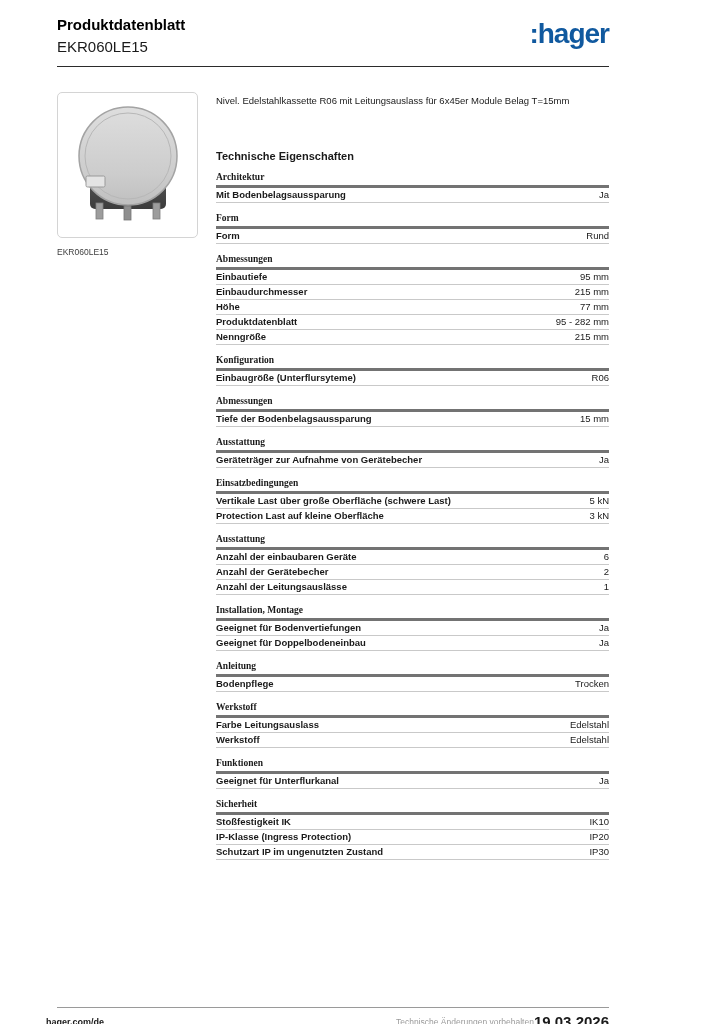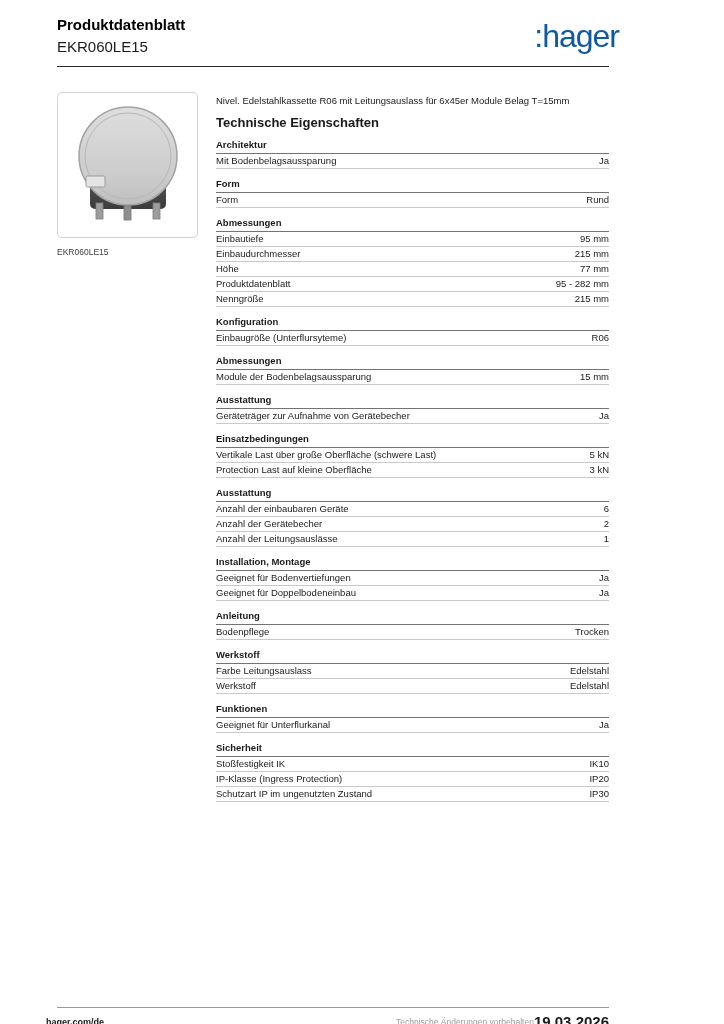--- a/index.html
+++ b/index.html
@@ -5,40 +5,40 @@
   * { margin:0; padding:0; box-sizing:border-box; }
   html,body { background:#ffffff; }
   body { font-family:"Liberation Sans", sans-serif; color:#1a1a1a; }
   .page { position:relative; width:666px; height:1024px; background:#fff; overflow:hidden; }
 
   
   .header { position:absolute; left:57px; right:57px; top:16px; }
   .header-title { font-size:15px; font-weight:bold; color:#000; line-height:1.25; }
   .header-sub { font-size:15px; color:#1a1a1a; line-height:1.25; margin-top:3px; }
   .header-rule { position:absolute; left:57px; right:57px; top:66px; border-top:1.5px solid #2b2b2b; }
-  .logo { position:absolute; right:47px; top:20px; font-size:32px; font-weight:normal;
+  .logo { position:absolute; right:57px; top:20px; font-size:28px; font-weight:bold;
           letter-spacing:-1px; line-height:1; }
 
   
   .content { position:absolute; left:57px; right:57px; top:92px; display:flex; align-items:flex-start; }
   .left-col { flex:0 0 159px; }
   .image-box { width:141px; height:146px; border:1px solid #d4d4d4; border-radius:5px;
                display:flex; align-items:center; justify-content:center; background:#fff; }
   .image-caption { font-size:8.5px; color:#3c3c3c; margin-top:9px; }
   .right-col { flex:1; min-width:0; }
 
   .product-title { font-size:9.5px; font-weight:normal; line-height:1.25; padding-top:3px; }
-  .tech-heading { font-size:13px; font-weight:bold; margin-top:8px; margin-bottom:4px; }
+  .tech-heading { font-size:11px; font-weight:bold; margin-top:43px; margin-bottom:4px; }
 
   .section { margin-top:10px; }
   .section-heading { font-size:9.5px; font-weight:bold; line-height:10px; padding-bottom:3px;
-                     border-bottom:1px solid #737373; }
+                     border-bottom:3px solid #737373;font-family:Liberation Serif, serif; }
   .row { display:flex; justify-content:space-between; align-items:baseline; font-size:9.5px;
          line-height:10px; padding:2px 0 2px 0; border-bottom:1px solid #c9c9c9; }
-  .row-label { text-align:center; }
+  .row-label { text-align:center;font-weight:bold; }
   .row-value { text-align:right; white-space:nowrap; padding-left:12px; }
 
   
   .footer-rule { position:absolute; left:57px; right:57px; top:1007px; border-top:1px solid #9a9a9a; }
   .footer { position:absolute; left:46px; right:57px; top:1013px; display:flex;
             justify-content:space-between; align-items:center; }
   .footer-left { font-size:9px; font-weight:bold; color:#1a1a1a; }
   .footer-center { flex:1; text-align:right; font-size:8.5px; color:#9a9a9a; }
   .footer-right { font-size:15px; font-weight:bold; color:#1a1a1a; }
 </style>
@@ -130,21 +130,21 @@
           <div class="section">
             <div class="section-heading">Konfiguration</div>
             <div class="row">
               <span class="row-label">Einbaugröße (Unterflursyteme)</span>
               <span class="row-value">R06</span>
             </div>
           </div>
           <div class="section">
             <div class="section-heading">Abmessungen</div>
             <div class="row">
-              <span class="row-label">Module der Bodenbelagsaussparung</span>
+              <span class="row-label">Tiefe der Bodenbelagsaussparung</span>
               <span class="row-value">15 mm</span>
             </div>
           </div>
           <div class="section">
             <div class="section-heading">Ausstattung</div>
             <div class="row">
               <span class="row-label">Geräteträger zur Aufnahme von Gerätebecher</span>
               <span class="row-value">Ja</span>
             </div>
           </div>

